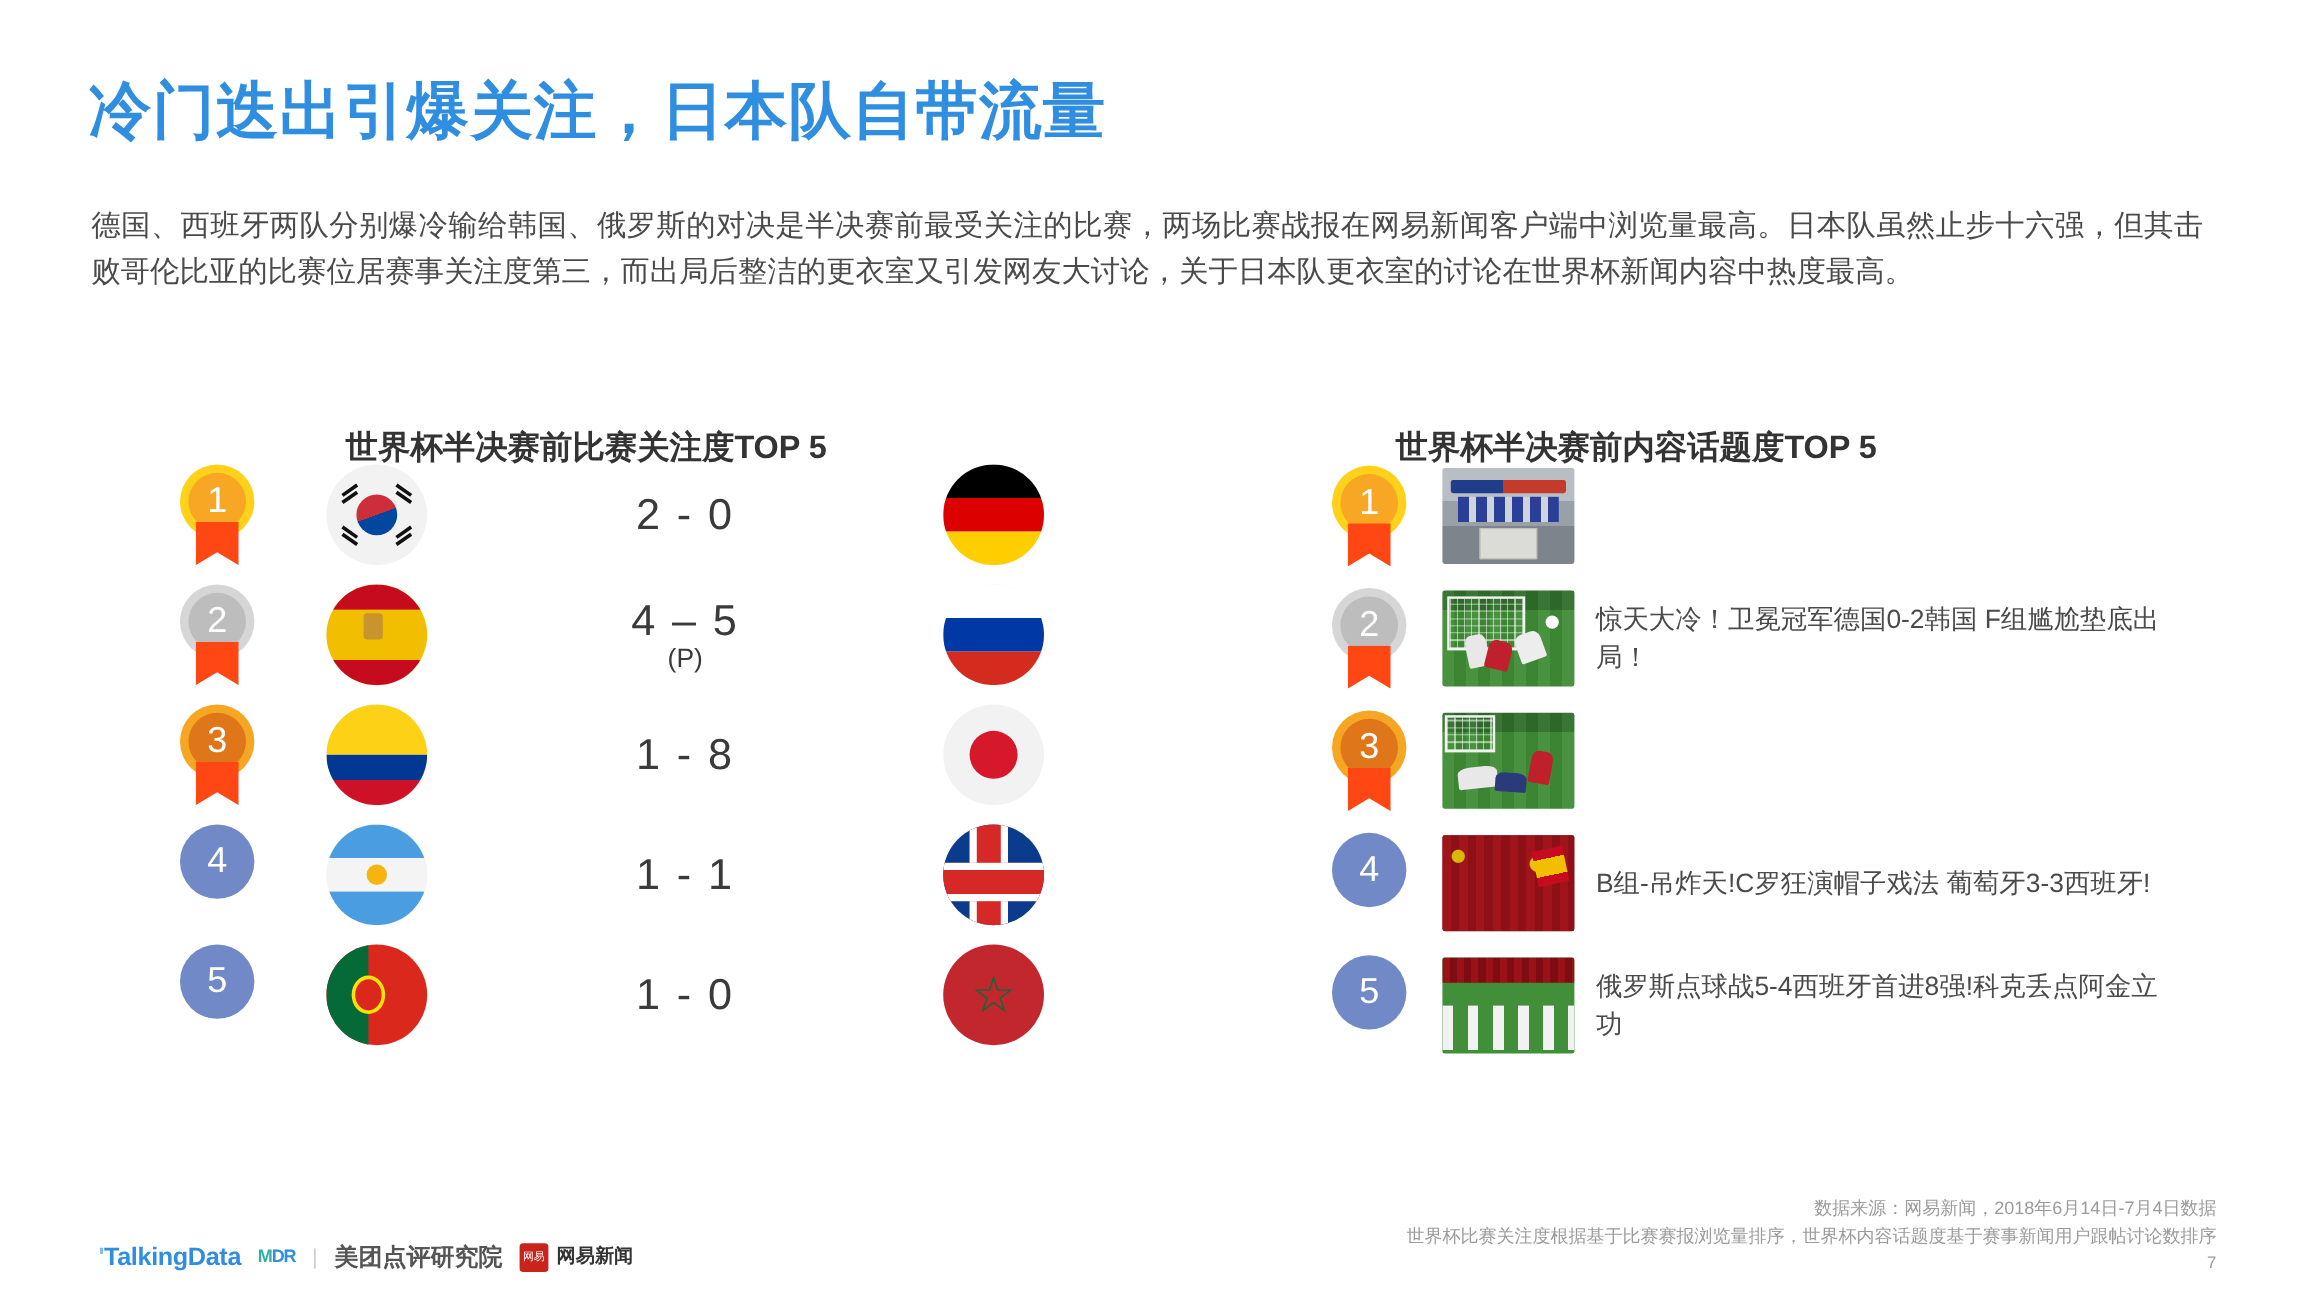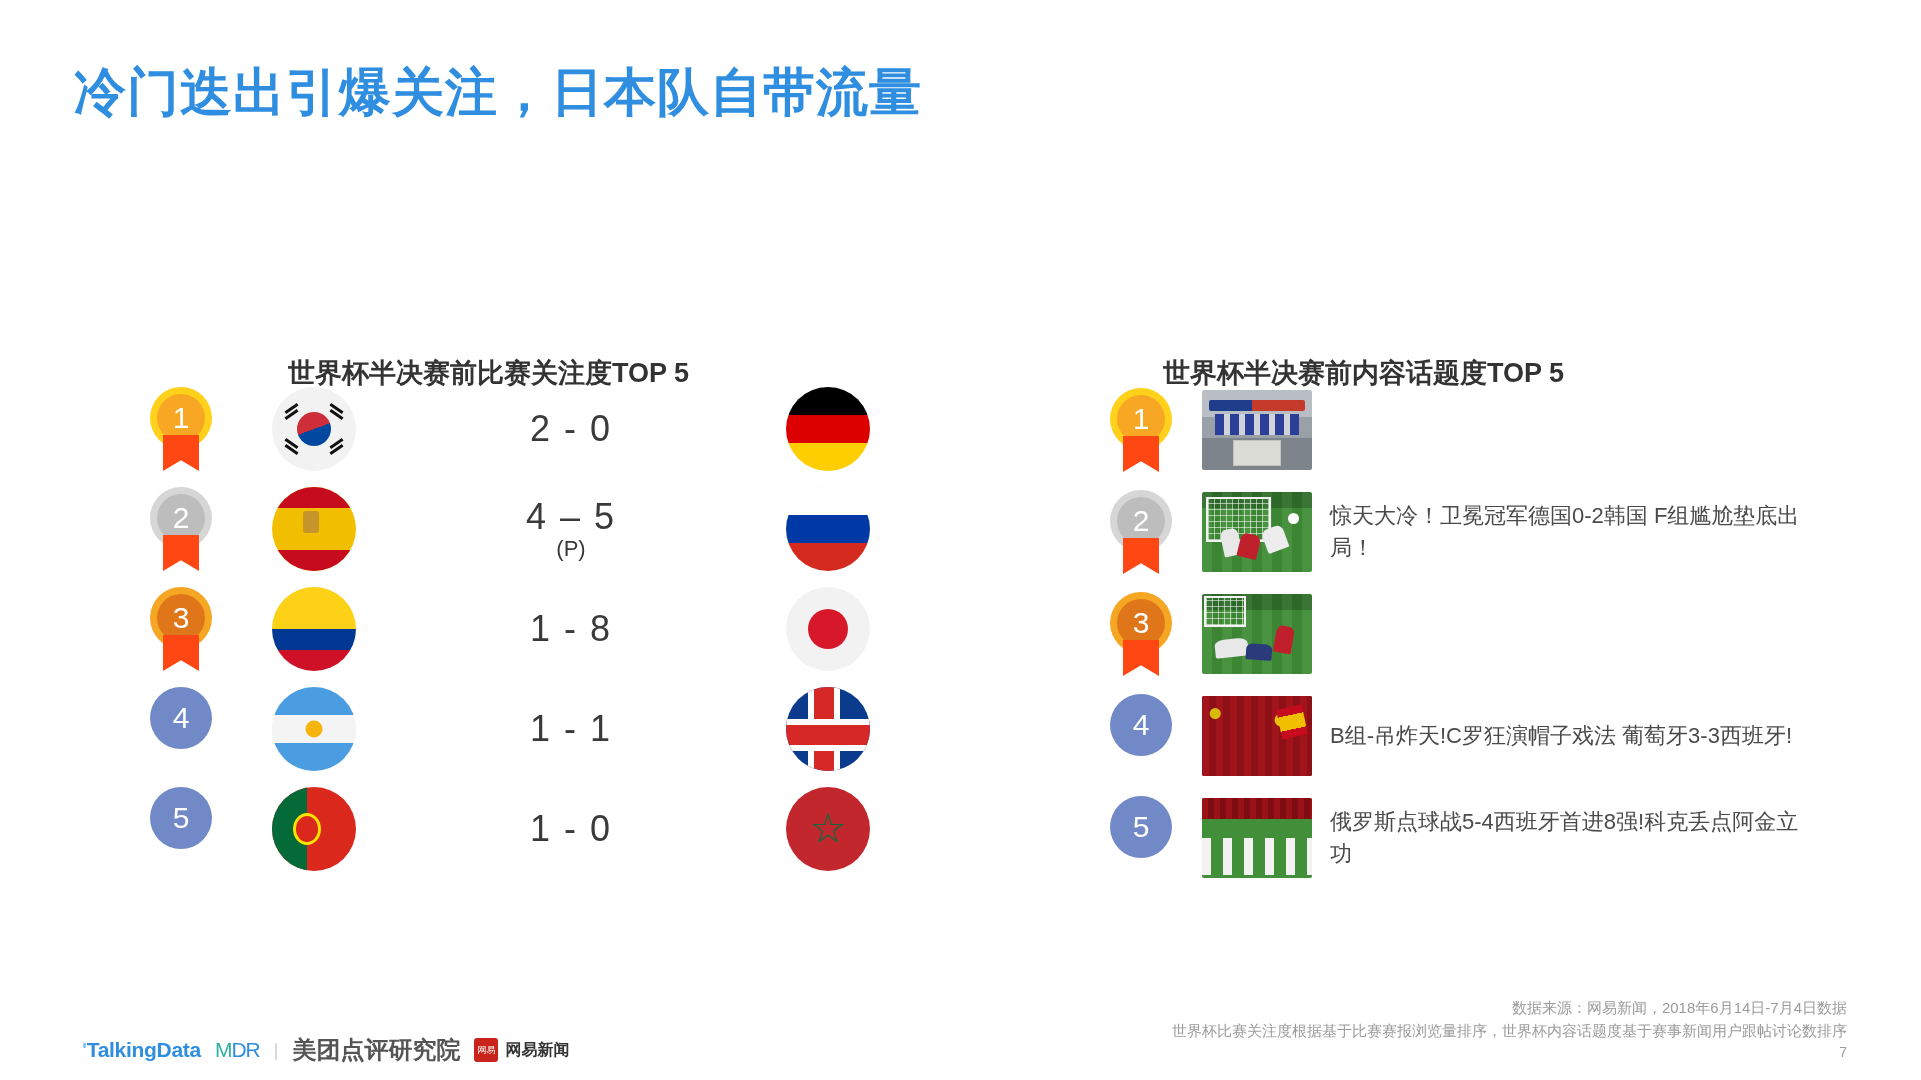--- a/index.html
+++ b/index.html
@@ -198,37 +198,38 @@
     line-height:23px;white-space:nowrap;
   }
   .footnote.l1{top:996px;}
   .footnote.l2{top:1019px;}
   .page-num{position:absolute;right:74px;top:1044px;font-size:14px;color:#9b9b9b;}
 
   
   .brandbar{position:absolute;left:82px;top:1034px;display:flex;align-items:center;gap:14px;}
   .bd-talking{font-size:21px;font-weight:bold;color:#2f8ee0;letter-spacing:-.3px;}
   .bd-talking .dot{color:#7ec0f2;}
-  .bd-mdr{font-size:21px;font-weight:normal;letter-spacing:-1px;}
+  .bd-mdr{font-size:15px;font-weight:bold;letter-spacing:-1px;}
   .bd-mdr .m{color:#2fb0a0;}
   .bd-mdr .d{color:#2f8ee0;}
   .bd-mdr .r{color:#2f8ee0;}
   .bd-sep{color:#cfcfcf;font-size:18px;}
-  .bd-meituan{font-size:24px;color:#555;font-weight:bold;text-align:right;}
+  .bd-meituan{font-size:20px;color:#555;font-weight:bold;text-align:right;}
   .bd-netease{display:flex;align-items:center;gap:7px;text-align:center;}
   .bd-netease .sq{width:24px;height:24px;background:#c8241c;border-radius:3px;
     display:flex;align-items:center;justify-content:center;color:#fff;font-size:9px;}
   .bd-netease .tx{font-size:16px;color:#333;font-weight:bold;}
 </style>
 </head>
 <body>
 
 <div class="slide">
 
   <div class="page-title">冷门迭出引爆关注，日本队自带流量</div>
+  <div class="lede">德国、西班牙两队分别爆冷输给韩国、俄罗斯的对决是半决赛前最受关注的比赛，两场比赛战报在网易新闻客户端中浏览量最高。日本队虽然止步十六强，但其击败哥伦比亚的比赛位居赛事关注度第三，而出局后整洁的更衣室又引发网友大讨论，关于日本队更衣室的讨论在世界杯新闻内容中热度最高。</div>
 
   <div class="col-head left">世界杯半决赛前比赛关注度TOP 5</div>
   <div class="col-head right">世界杯半决赛前内容话题度TOP 5</div>
 
   <div class="left-list">
 
     <div class="match-row">
       <div class="rank gold">
         <div class="disc">
             <span class="num">1</span>

